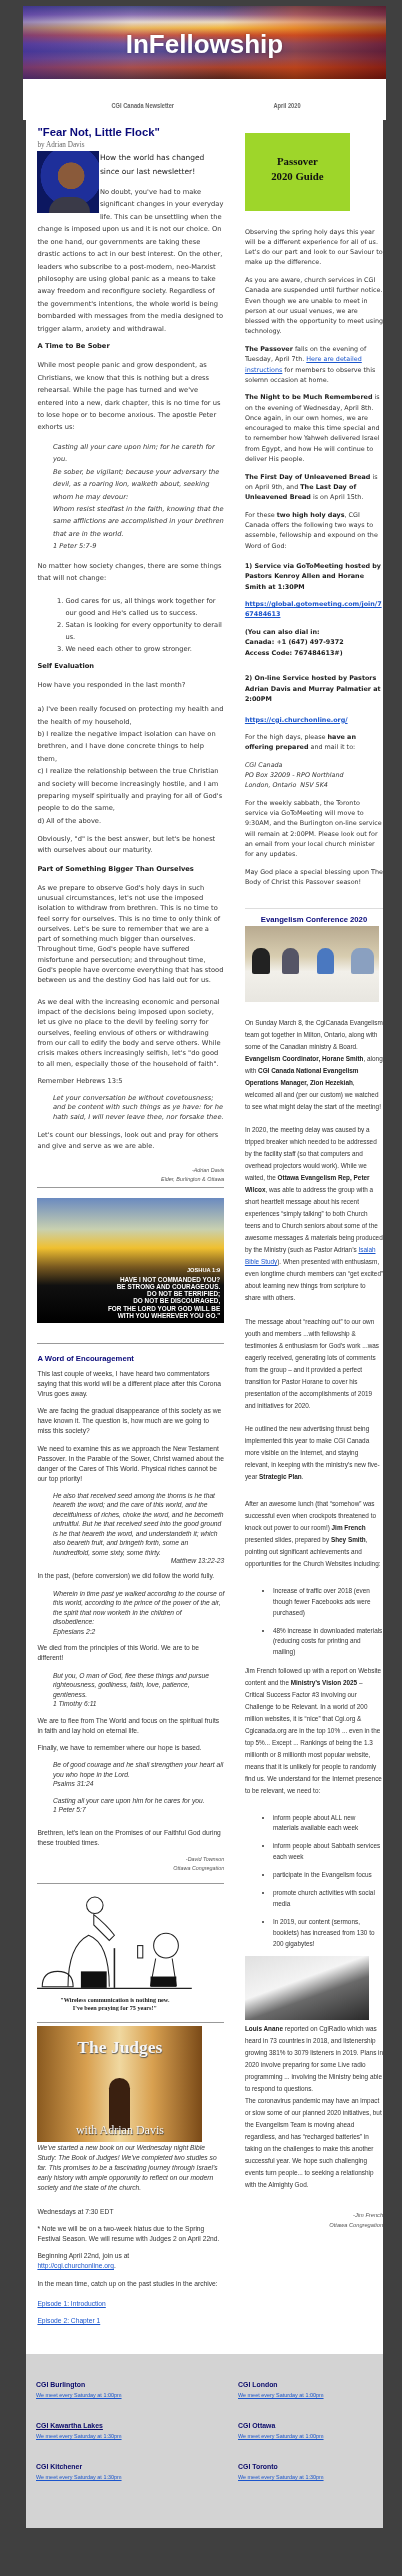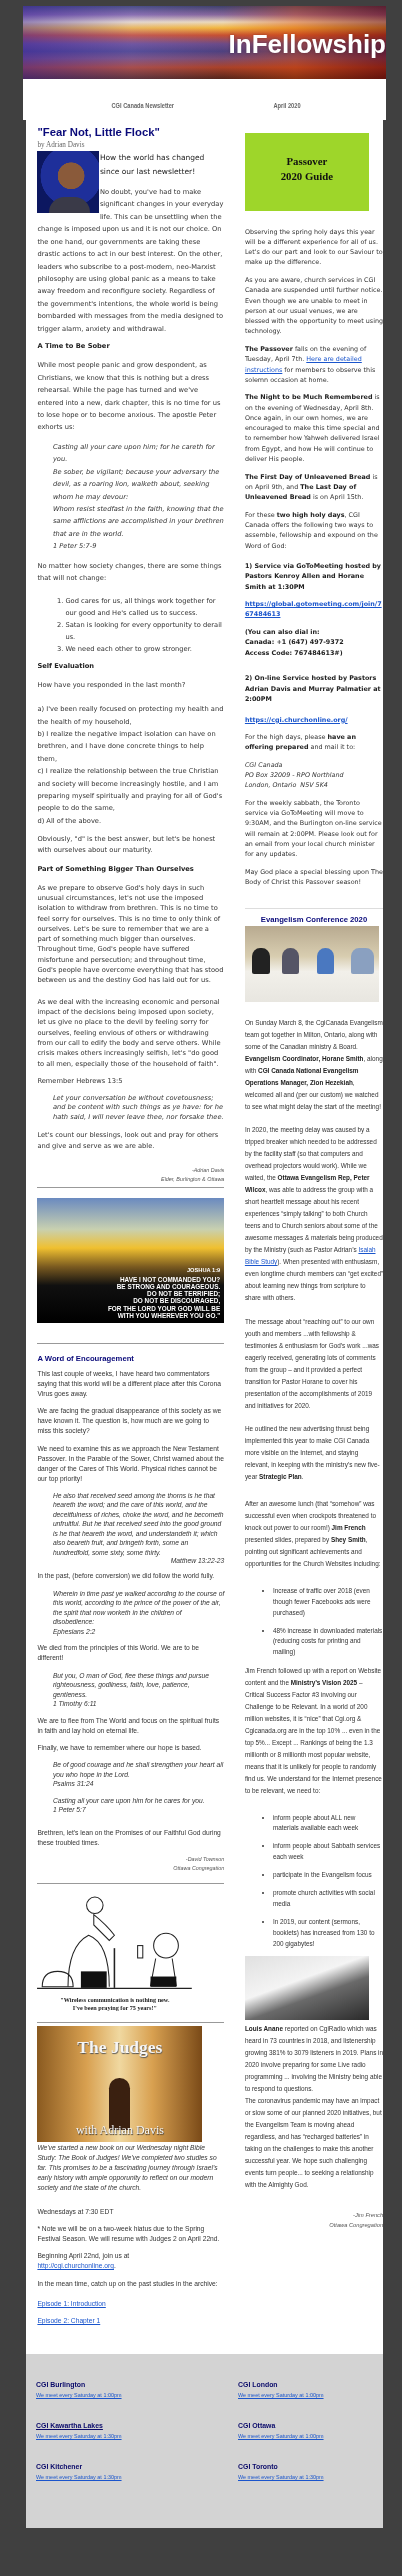--- a/index.html
+++ b/index.html
@@ -2,21 +2,21 @@
 <html style="font-size:8.2px"><head>
 <meta charset="utf-8">
 <style>
   html,body{margin:0;padding:0;}
   body{background:#404040;width:402px;min-height:3488px;font-family:"DejaVu Sans",sans-serif;color:#333;}
   .wrap{position:relative;width:361px;margin-left:23px;padding-top:6.2px;}
   .banner{position:relative;height:73px;width:363px;overflow:hidden;
     background:linear-gradient(180deg,#2a2f6b 0%,#7a5aa0 12%,#e8d9c4 22%,#f0b23a 30%,#c0402a 40%,#5a3a8a 52%,#3a2f80 62%,#6a3a70 72%,#a03020 84%,#401010 100%);}
   .banner:before{content:"";position:absolute;left:0;top:0;right:0;bottom:0;
     background:linear-gradient(90deg,rgba(80,60,170,.55) 0%,rgba(200,200,255,.2) 30%,rgba(255,220,120,.1) 55%,rgba(220,90,20,.45) 75%,rgba(120,20,10,.6) 100%);}
-  .banner-title{position:absolute;left:0;right:0;top:23px;text-align:right;font-family:"Liberation Sans",sans-serif;font-weight:bold;font-size:26px;color:#fff;letter-spacing:0px;text-shadow:0 0 3.1px rgba(0,0,0,.25);}
+  .banner-title{position:absolute;left:0;right:0;top:23px;text-align:center;font-family:"Liberation Sans",sans-serif;font-weight:bold;font-size:26px;color:#fff;letter-spacing:0px;text-shadow:0 0 3.1px rgba(0,0,0,.25);}
   .subhead{background:#fff;width:363px;height:41px;position:relative;}
   .subhead span{position:absolute;top:23px;font-family:"Liberation Sans",sans-serif;font-size:6.7px;color:#666;font-weight:bold;transform:scaleX(.85);}
   .sh-left{left:83px;} .sh-right{left:248px;}
   .body{background:#fff;width:357px;margin-left:3.1px;position:relative;display:flex;padding-bottom:20.6px;}
   .lcol{width:188px;padding-left:11.3px;padding-top:6.2px;}
   .rcol{width:139px;padding-left:20.6px;padding-top:6.2px;}
   h1.title{font-family:"Liberation Sans",sans-serif;color:#0a0a7a;font-size:11.3px;margin:0;line-height:13.4px;}
   .byline{font-family:"Liberation Serif",serif;color:#666;font-size:7.2px;margin:1px 0 2.1px 0;}
   .portrait{float:left;width:62px;height:62px;margin-right:0.5px;background:radial-gradient(circle at 55% 40%,#8a5a3a 0 26%,#1e2f9a 27% 60%,#0c1760 61%);position:relative;}
   .portrait:after{content:"";position:absolute;left:11.3px;bottom:0;width:41px;height:15.5px;background:#3a3a48;border-radius:15.5px 15.5px 0 0;}
@@ -38,21 +38,21 @@
   .sans blockquote{line-height:9.5px;}
   .ref-right{text-align:right;font-style:italic;font-family:"Liberation Sans",sans-serif;font-size:6.7px;margin:-6.2px 0 7.2px 0;}
   .cartoon{height:118px;position:relative;margin:4.1px 0 0 0;}
   .cartoon .cap{position:absolute;left:0;bottom:0;width:155px;text-align:center;font-family:"Liberation Serif",serif;font-weight:bold;font-size:6.2px;line-height:8.2px;color:#222;}
   .cartoon svg{position:absolute;left:0;top:0;}
   .judges{width:165px;height:116px;background:linear-gradient(90deg,#8a5a20,#d8a050 30%,#f0d8a0 50%,#d8a050 70%,#7a4a18);position:relative;margin-bottom:1px;}
   .judges .j1{position:absolute;left:0;right:0;top:11.3px;text-align:center;font-family:"Liberation Serif",serif;font-weight:bold;font-size:17.5px;color:#f6f6f6;text-shadow:0.5px 0.5px 1px #555;}
   .judges .j2{position:absolute;left:0;right:0;bottom:4.1px;text-align:center;font-family:"Liberation Serif",serif;font-weight:normal;font-size:12px;color:#f6f6f6;text-shadow:0.5px 0.5px 1px #333;}
   .judges .fig{position:absolute;left:72px;top:52px;width:20.6px;height:52px;background:#3a2010;border-radius:10.3px 10.3px 2.1px 2.1px;}
   a.lnk{color:#1a55cc;text-decoration:underline;}
-  .passimg{width:124px;height:78px;background:#9ed62a;position:relative;margin:6.7px 0 15.5px 0;}
+  .passimg{width:105px;height:78px;background:#9ed62a;position:relative;margin:6.7px 0 15.5px 0;}
   .passimg .pt{position:absolute;left:0;right:0;top:20.6px;text-align:center;font-family:"Liberation Serif",serif;font-weight:bold;font-size:10.8px;line-height:15.5px;color:#111;}
   .rcol p.t{font-size:6.4px;line-height:10.3px;}
   .rcol b{color:#222;}
   .rcol .addr{font-style:italic;}
   .evtitle{font-family:"Liberation Sans",sans-serif;color:#0a0a7a;font-size:7.7px;font-weight:bold;text-align:center;line-height:11.3px;margin:5.2px 0 0 0;}
   .evimg{width:134px;height:76px;background:linear-gradient(180deg,#b8aa90 0%,#d8cdb0 40%,#f2f0ea 60%,#e8e6e0 100%);position:relative;margin:0 0 15.5px 0;}
   .evimg i{position:absolute;bottom:28px;width:17.5px;height:26px;border-radius:8.2px 8.2px 2.1px 2.1px;}
   .ev p.t{font-family:"Liberation Sans",sans-serif;line-height:12px;}
   .ev ul{font-family:"Liberation Sans",sans-serif;font-size:6.4px;line-height:10.8px;padding-left:28px;margin:15.5px 0 7.2px 0;}
   .ev ul li{margin-bottom:7.2px;}

